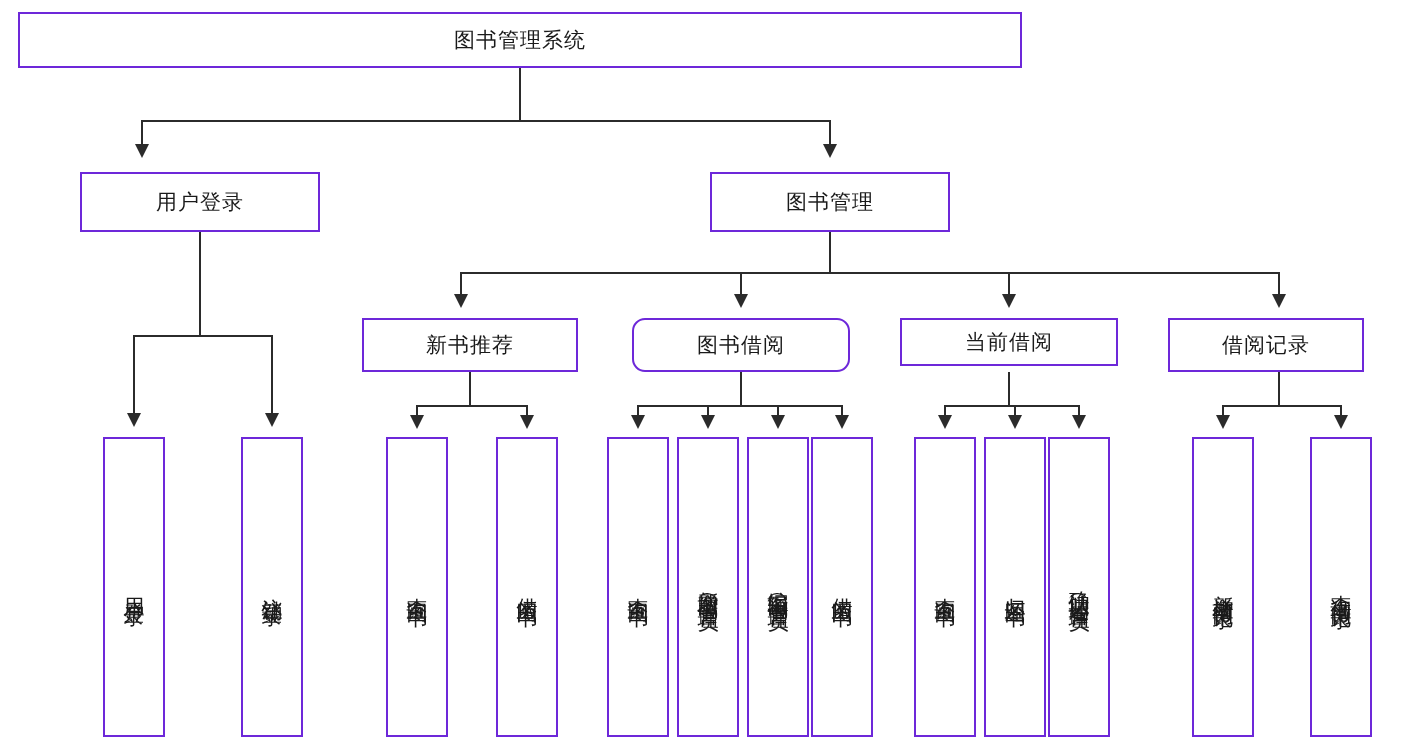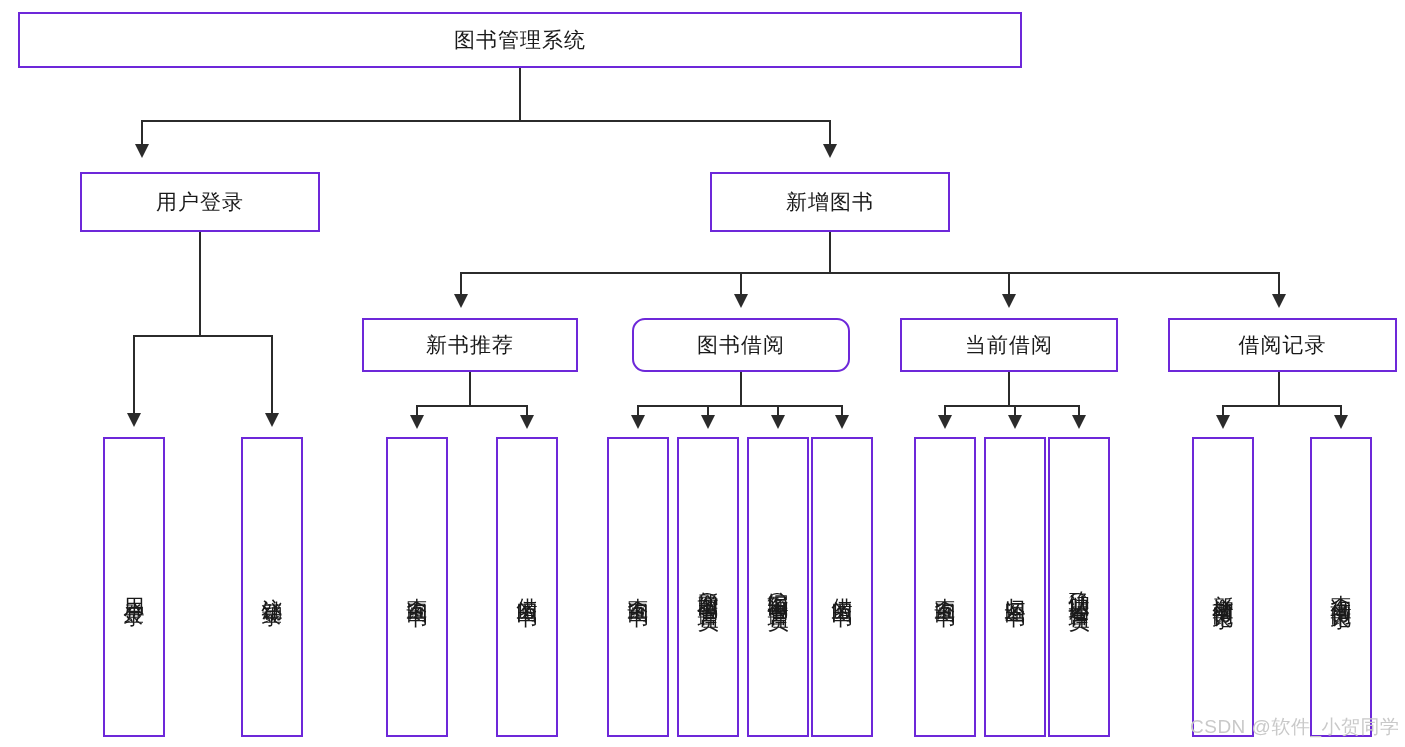--- a/index.html
+++ b/index.html
@@ -83,21 +83,21 @@
   <div class="ln v" style="left:141px;top:120px;width:2px;height:26px;"></div>
   <div class="arrow" style="left:135px;top:144px;"></div>
   <div class="ln v" style="left:829px;top:120px;width:2px;height:26px;"></div>
   <div class="arrow" style="left:823px;top:144px;"></div>
 
   <div class="box h" style="left:80px;top:172px;width:240px;height:60px;">
     <span>用户登录</span>
   </div>
 
   <div class="box h" style="left:710px;top:172px;width:240px;height:60px;">
-    <span>新增图书</span>
+    <span>图书管理</span>
   </div>
 
   <div class="ln v" style="left:199px;top:232px;width:2px;height:103px;"></div>
   <div class="ln h" style="left:133px;top:335px;width:140px;height:2px;"></div>
   <div class="ln v" style="left:133px;top:335px;width:2px;height:80px;"></div>
   <div class="arrow" style="left:127px;top:413px;"></div>
   <div class="ln v" style="left:271px;top:335px;width:2px;height:80px;"></div>
   <div class="arrow" style="left:265px;top:413px;"></div>
 
   <div class="ln v" style="left:829px;top:232px;width:2px;height:40px;"></div>
@@ -114,24 +114,24 @@
 
   <div class="ln v" style="left:1278px;top:272px;width:2px;height:24px;"></div>
   <div class="arrow" style="left:1272px;top:294px;"></div>
 
   <div class="box h" style="left:362px;top:318px;width:216px;height:54px;">
     <span>新书推荐</span>
   </div>
   <div class="box h" style="left:632px;top:318px;width:218px;height:54px;border-radius:13px;">
     <span>图书借阅</span>
   </div>
-  <div class="box h" style="left:900px;top:318px;width:218px;height:54px;">
+  <div class="box h" style="left:900px;top:318px;width:218px;height:48px;">
     <span>当前借阅</span>
   </div>
-  <div class="box h" style="left:1168px;top:318px;width:229px;height:54px;">
+  <div class="box h" style="left:1168px;top:318px;width:196px;height:54px;">
     <span>借阅记录</span>
   </div>
 
   <div class="ln v" style="left:469px;top:372px;width:2px;height:33px;"></div>
   <div class="ln h" style="left:416px;top:405px;width:112px;height:2px;"></div>
   <div class="ln v" style="left:416px;top:405px;width:2px;height:12px;"></div>
   <div class="arrow" style="left:410px;top:415px;"></div>
   <div class="ln v" style="left:526px;top:405px;width:2px;height:12px;"></div>
   <div class="arrow" style="left:520px;top:415px;"></div>
 
@@ -199,15 +199,14 @@
     <span class="vtext">确认归还（管理员）</span>
   </div>
 
   <div class="box v" style="left:1192px;top:437px;width:62px;height:300px;">
     <span class="vtext">新增借阅记录</span>
   </div>
   <div class="box v" style="left:1310px;top:437px;width:62px;height:300px;">
     <span class="vtext">查询借阅记录</span>
   </div>
 
-  <div id="watermark" style="left:1190px;top:714px;">CSDN @软件_小贺同学</div>
 
 </div>
 
 </body></html>

